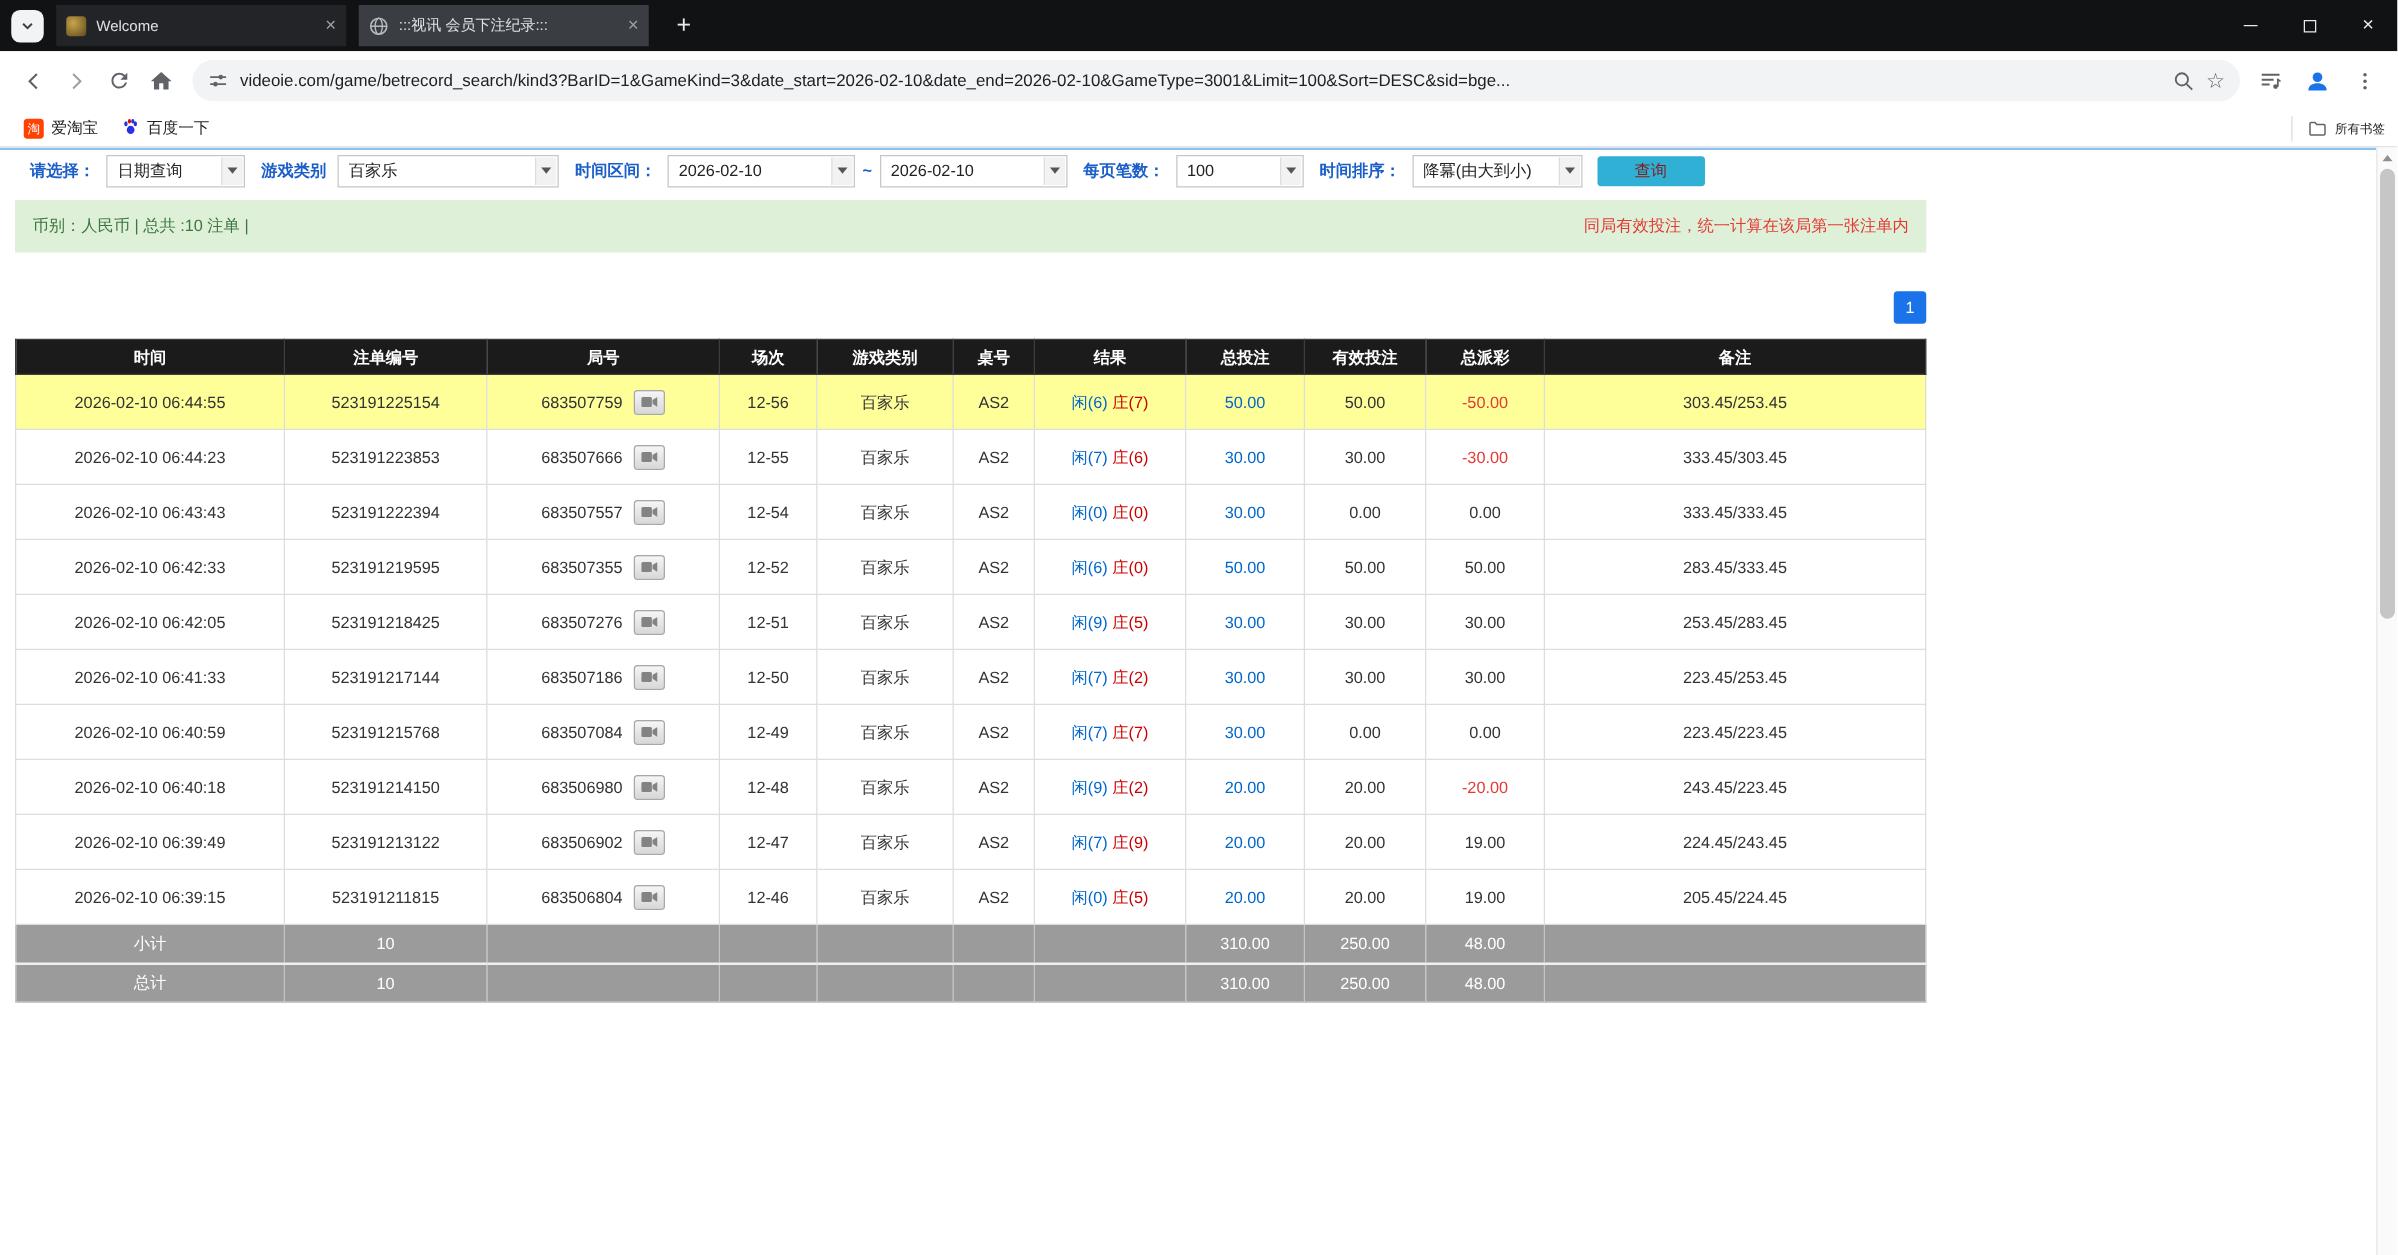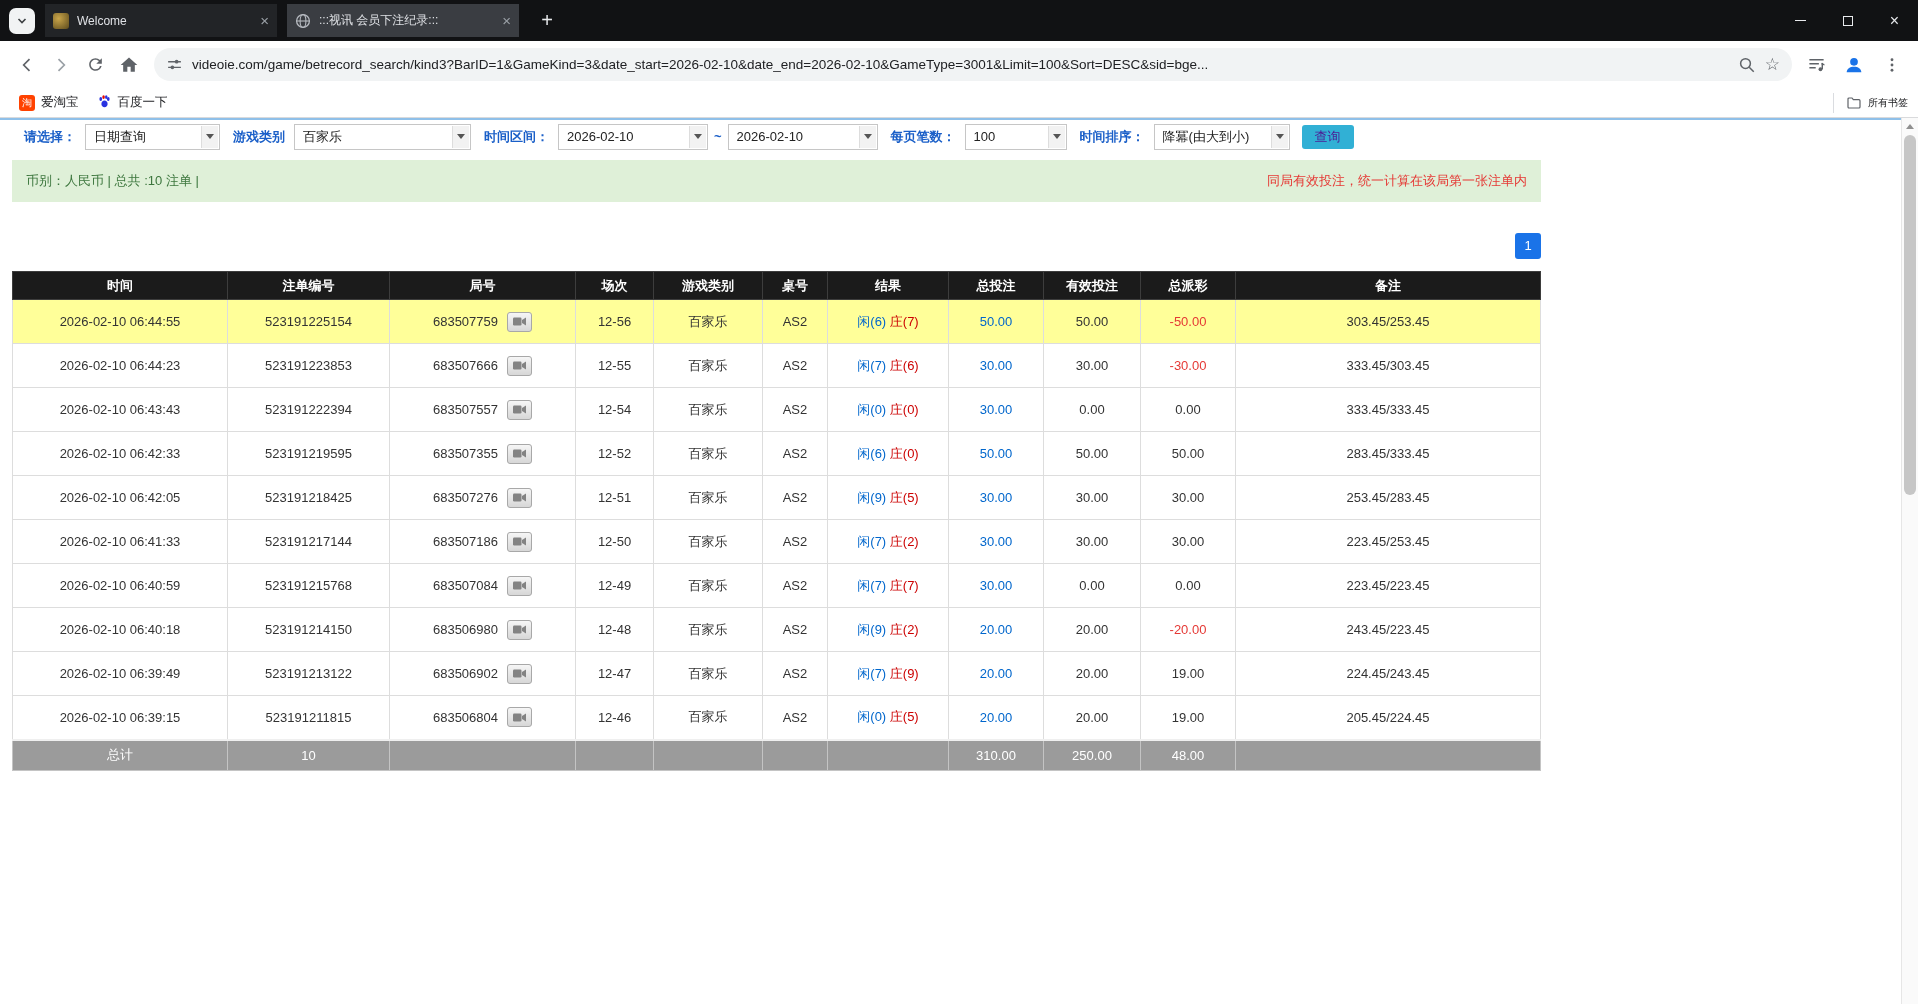--- a/index.html
+++ b/index.html
@@ -50,22 +50,22 @@
 
   .filters { display:flex; align-items:center; margin:3px 0 0 24px; height:27px; font-size:13px; color:#222; }
   .flabel { color:#1a5fc8; font-weight:bold; margin:0 9px 0 0; white-space:nowrap; }
   .fgap { width:13px; flex:0 0 13px; }
   .sel, .inp { position:relative; height:26px; border:1px solid #c6c6c6; background:#fff; display:flex;
     align-items:center; padding:0 22px 0 8px; font-size:13px; color:#222; cursor:pointer; }
   .sel-arrow { position:absolute; right:1px; top:1px; bottom:1px; width:17px; background:#f2f2f2;
     border-left:1px solid #ddd; display:flex; align-items:center; justify-content:center; }
   .sel-arrow i { width:0; height:0; border-left:4px solid transparent; border-right:4px solid transparent; border-top:5px solid #555; }
   .tilde { color:#1a5fc8; font-weight:bold; margin:0 6px; }
-  .query-btn { margin-left:12px; background:#31b0d5; color:#4c1d95; border:none; border-radius:3px;
-    height:24px; padding:0 13px; font-size:13px; cursor:pointer; }
+  .query-btn { margin-left:12px; background:#31b0d5; color:#7f1d1d; border:none; border-radius:3px;
+    height:24px; padding:0 30px; font-size:13px; cursor:pointer; }
 
   .summary { margin:10px 12px 0 12px; width:1529px; height:42px; background:#dff0d8; display:flex;
     align-items:center; justify-content:space-between; padding:16px 14px; font-size:13px; }
   .summary-left { color:#3c763d; }
   .summary-right { color:#e53935; }
 
   .pager-top { margin:31px 12px 0 12px; width:1529px; text-align:right; }
   .page-btn { display:inline-block; width:26px; height:26px; background:#1a73e8; color:#fff; text-align:center;
     line-height:26px; font-size:13px; border-radius:3px; cursor:pointer; }
 
@@ -222,21 +222,21 @@
         </svg>
       <span>所有书签</span>
     </div>
   </div>
 
   <div class="page">
     <div class="topline"></div>
 
     <div class="filters">
       <span class="flabel">请选择：</span>
-      <div class="sel" style="width:135px">
+      <div class="sel" style="width:111px">
         <span>日期查询</span>
         <span class="sel-arrow">
             <i></i>
           </span>
       </div>
       <span class="fgap"></span>
       <span class="flabel">游戏类别</span>
       <div class="sel" style="width:177px">
         <span>百家乐</span>
         <span class="sel-arrow">
@@ -521,20 +521,33 @@
             <td>百家乐</td>
             <td>AS2</td>
             <td><span class="player">闲(0)</span> <span class="banker">庄(5)</span></td>
             <td><span class="betlink">20.00</span></td>
             <td>20.00</td>
             <td><span class="">19.00</span></td>
             <td>205.45/224.45</td>
           </tr>
         </tbody>
       <tfoot id="tfoot">
+          <tr>
+            <td>小计</td>
+            <td>10</td>
+            <td></td>
+            <td></td>
+            <td></td>
+            <td></td>
+            <td></td>
+            <td>310.00</td>
+            <td>250.00</td>
+            <td>48.00</td>
+            <td></td>
+          </tr>
           <tr class="total">
             <td>总计</td>
             <td>10</td>
             <td></td>
             <td></td>
             <td></td>
             <td></td>
             <td></td>
             <td>310.00</td>
             <td>250.00</td>

